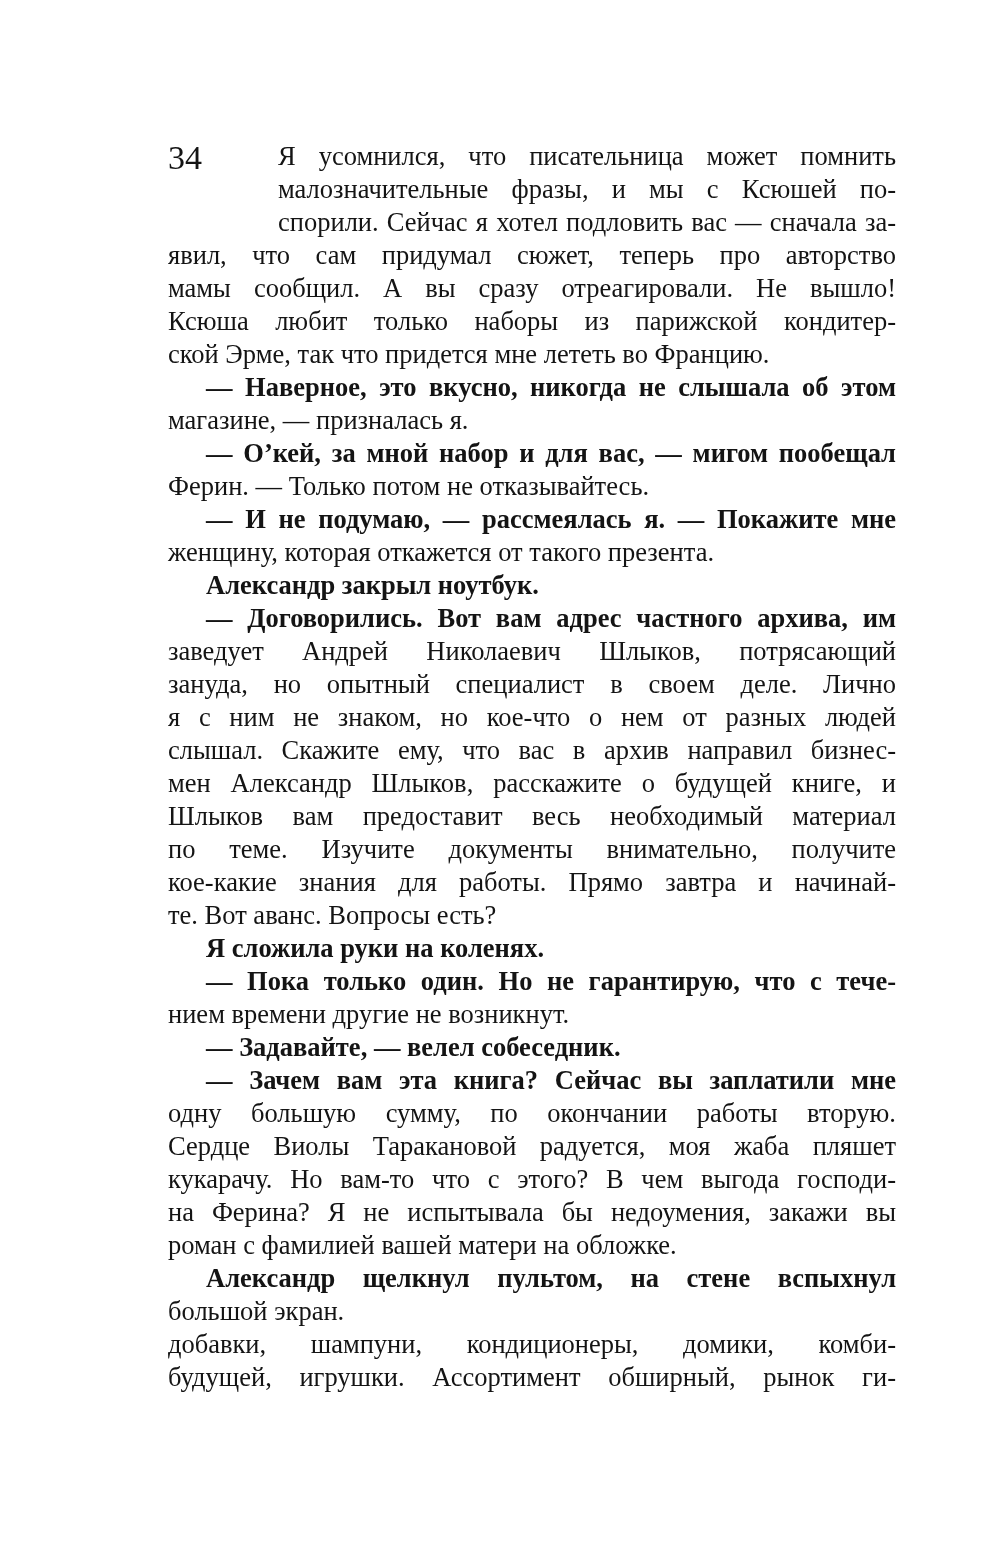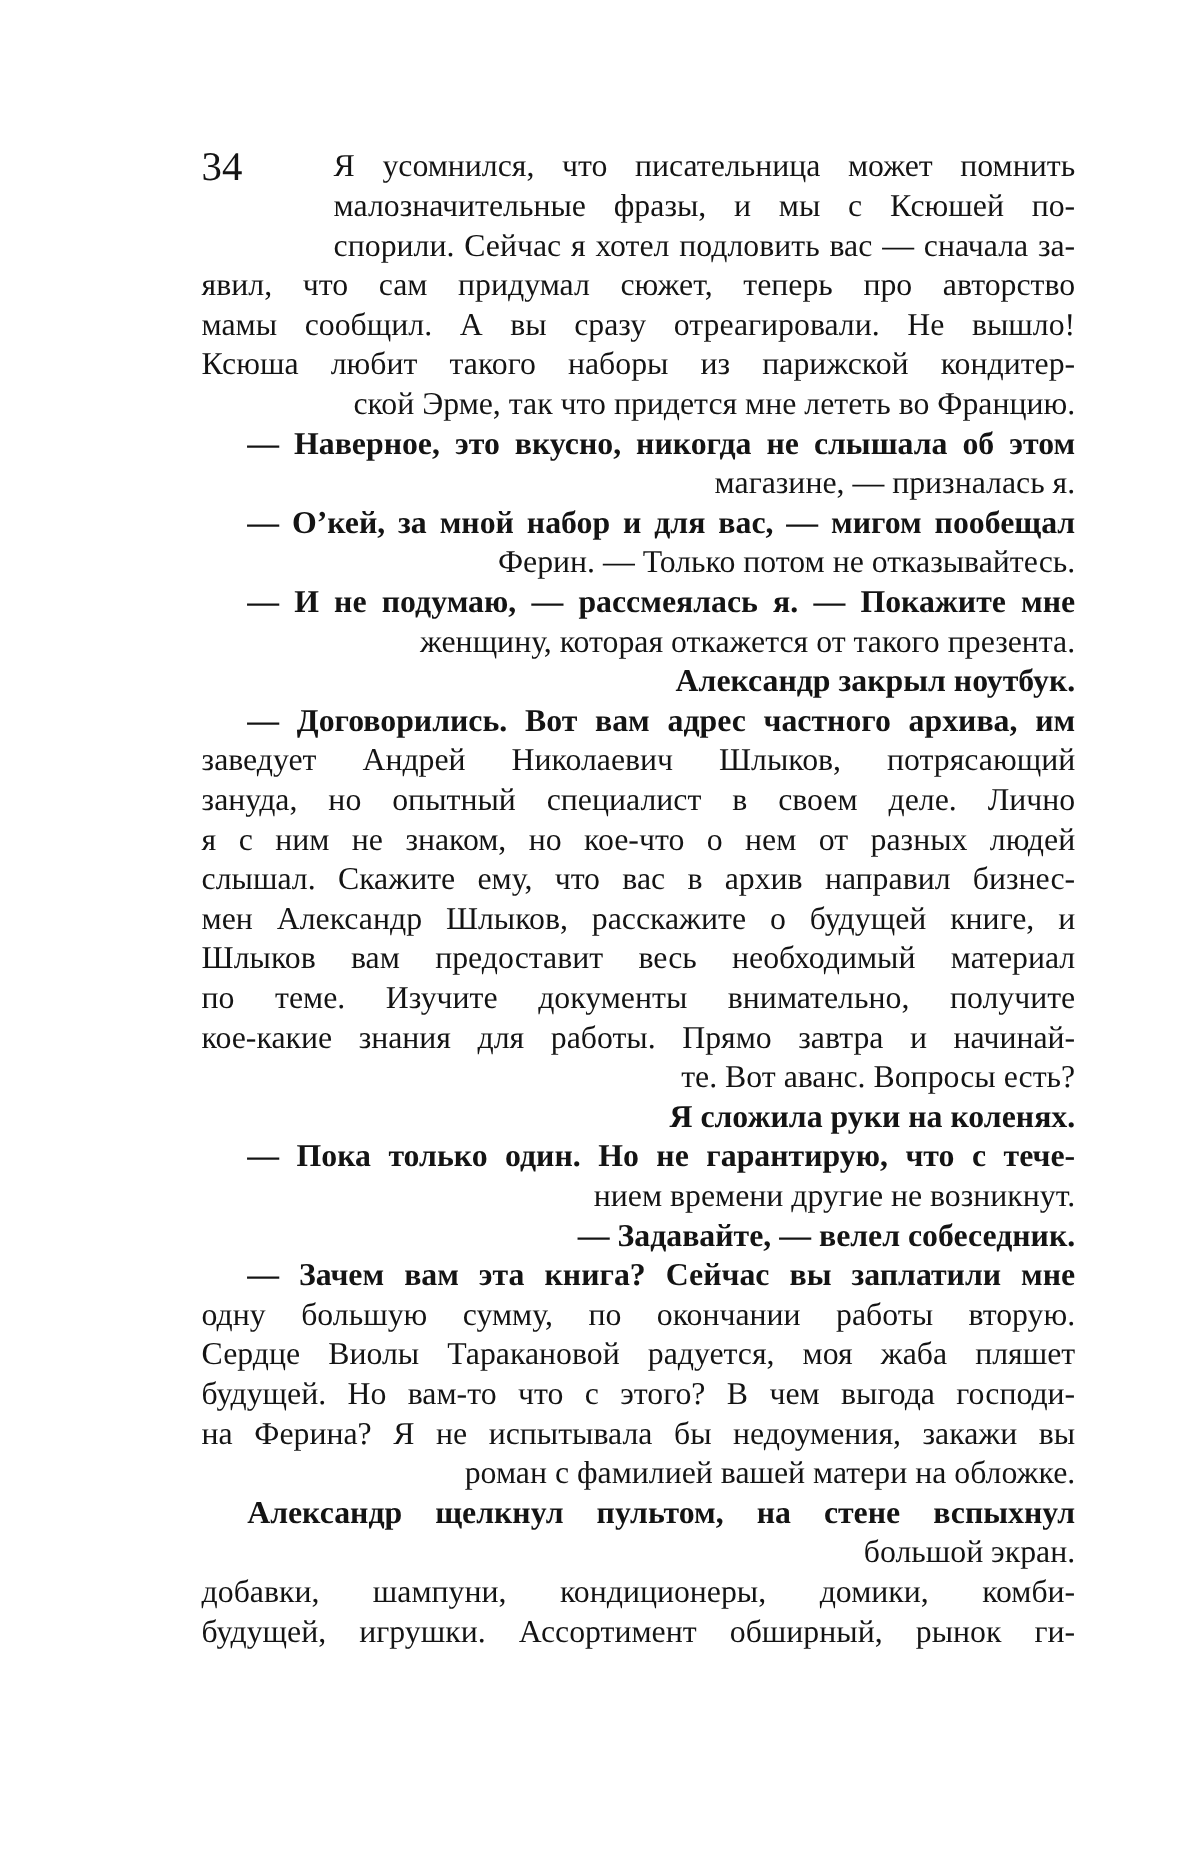--- a/index.html
+++ b/index.html
@@ -13,37 +13,37 @@
     height: 1562px;
     margin: 0 auto;
     background: #ffffff;
     overflow: hidden;
     font-family: "Liberation Serif", "DejaVu Serif", serif;
     color: #141414;
   }
   .text-block {
     position: absolute;
     left: 168px;
-    top: 122px;
+    top: 140px;
     width: 728px;
     font-size: 26.5px;
     line-height: 33px;
     -webkit-font-smoothing: antialiased;
   }
   .page-number-float {
     float: left;
     width: 110px;
     height: 66px;
     font-size: 34px;
     line-height: 34px;
     padding-top: 1px;
     color: #141414;
   }
   .line {
-    text-align: right;
+    text-align: left;
     white-space: normal;
   }
   .line.just {
     text-align: justify;
     text-align-last: justify;
   }
   .line.indent {
     padding-left: 38px;
     font-weight: bold;
   }
@@ -53,21 +53,21 @@
 
 <div class="page">
   <div class="text-block">
     <div class="page-number-float">34</div>
     <div id="paragraphs">
         <div class="line just">Я усомнился, что писательница может помнить</div>
         <div class="line just">малозначительные фразы, и мы с Ксюшей по-</div>
         <div class="line just">спорили. Сейчас я хотел подловить вас — сначала за-</div>
         <div class="line just">явил, что сам придумал сюжет, теперь про авторство</div>
         <div class="line just">мамы сообщил. А вы сразу отреагировали. Не вышло!</div>
-        <div class="line just">Ксюша любит такого наборы из парижской кондитер-</div>
+        <div class="line just">Ксюша любит только наборы из парижской кондитер-</div>
         <div class="line">ской Эрме, так что придется мне лететь во Францию.</div>
         <div class="line just indent">— Наверное, это вкусно, никогда не слышала об этом</div>
         <div class="line">магазине, — призналась я.</div>
         <div class="line just indent">— О’кей, за мной набор и для вас, — мигом пообещал</div>
         <div class="line">Ферин. — Только потом не отказывайтесь.</div>
         <div class="line just indent">— И не подумаю, — рассмеялась я. — Покажите мне</div>
         <div class="line">женщину, которая откажется от такого презента.</div>
         <div class="line indent">Александр закрыл ноутбук.</div>
         <div class="line just indent">— Договорились. Вот вам адрес частного архива, им</div>
         <div class="line just">заведует Андрей Николаевич Шлыков, потрясающий</div>
@@ -79,21 +79,21 @@
         <div class="line just">по теме. Изучите документы внимательно, получите</div>
         <div class="line just">кое-какие знания для работы. Прямо завтра и начинай-</div>
         <div class="line">те. Вот аванс. Вопросы есть?</div>
         <div class="line indent">Я сложила руки на коленях.</div>
         <div class="line just indent">— Пока только один. Но не гарантирую, что с тече-</div>
         <div class="line">нием времени другие не возникнут.</div>
         <div class="line indent">— Задавайте, — велел собеседник.</div>
         <div class="line just indent">— Зачем вам эта книга? Сейчас вы заплатили мне</div>
         <div class="line just">одну большую сумму, по окончании работы вторую.</div>
         <div class="line just">Сердце Виолы Таракановой радуется, моя жаба пляшет</div>
-        <div class="line just">будущей. Но вам-то что с этого? В чем выгода господи-</div>
+        <div class="line just">кукарачу. Но вам-то что с этого? В чем выгода господи-</div>
         <div class="line just">на Ферина? Я не испытывала бы недоумения, закажи вы</div>
         <div class="line">роман с фамилией вашей матери на обложке.</div>
         <div class="line just indent">Александр щелкнул пультом, на стене вспыхнул</div>
         <div class="line">большой экран.</div>
         <div class="line just">добавки, шампуни, кондиционеры, домики, комби-</div>
         <div class="line just">будущей, игрушки. Ассортимент обширный, рынок ги-</div>
       </div>
   </div>
 </div>
 

